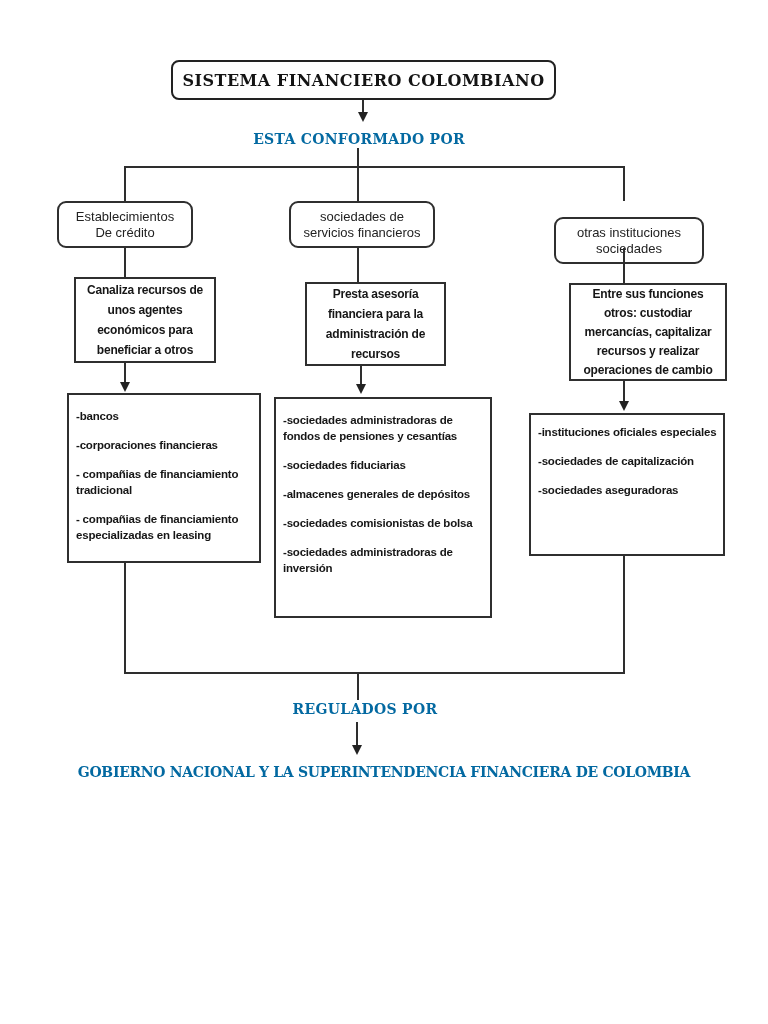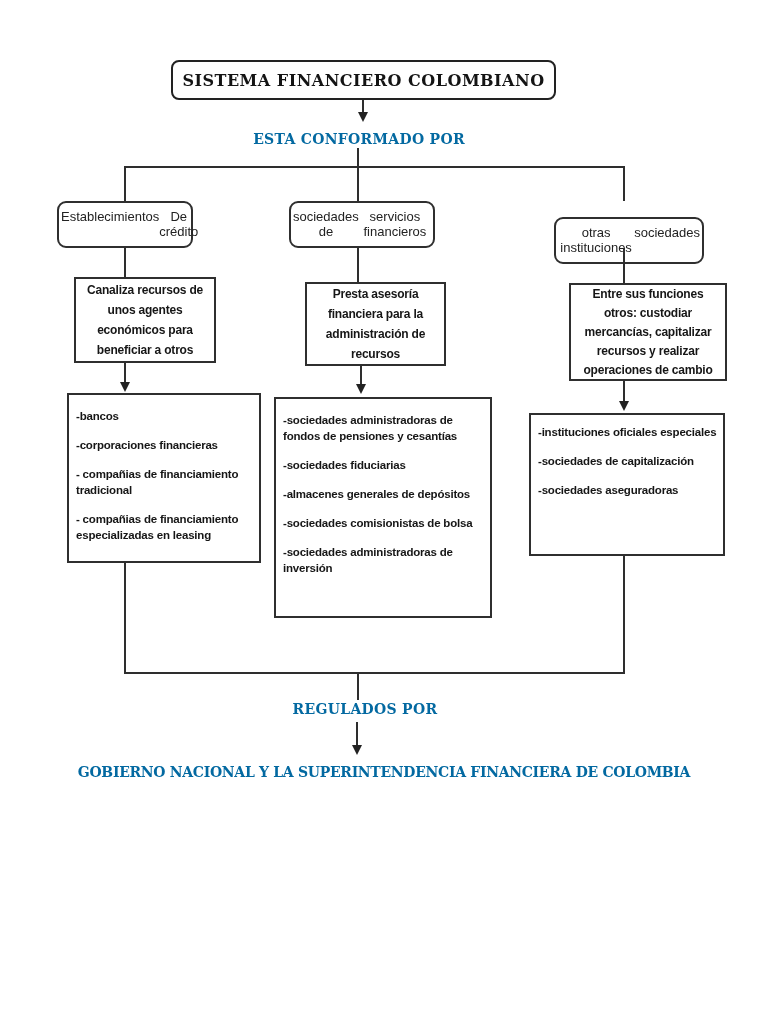--- a/index.html
+++ b/index.html
@@ -11,21 +11,21 @@
   .vline { position:absolute; width:2px; background:#2e2e2e; }
   .hline { position:absolute; height:2px; background:#2e2e2e; }
   .arrowhead {
     position:absolute; width:0; height:0;
     border-left:5px solid transparent; border-right:5px solid transparent;
     border-top:10px solid #222222;
   }
   
   .rbox {
     position:absolute; border:2px solid #2f2f2f; border-radius:9px; background:#fff;
-    display:flex; flex-direction:row; justify-content:space-between;
+    display:flex; flex-direction:column; justify-content:space-between;
     text-align:center; font-size:13px; line-height:15px; padding:6px 2px;
     box-sizing:border-box; color:#222;
   }
   .sbox { position:absolute; border:2px solid #2f2f2f; background:#fff; box-sizing:border-box;margin-left:16px; }
   .desc {
     display:flex; flex-direction:column; justify-content:center; text-align:center;
     font-weight:bold; font-size:12px; line-height:20px; letter-spacing:-0.2px; color:#161616;
   }
   .desc-c { line-height:19px; }
   .list { font-weight:bold; font-size:11.5px; line-height:16px; letter-spacing:-0.2px;

